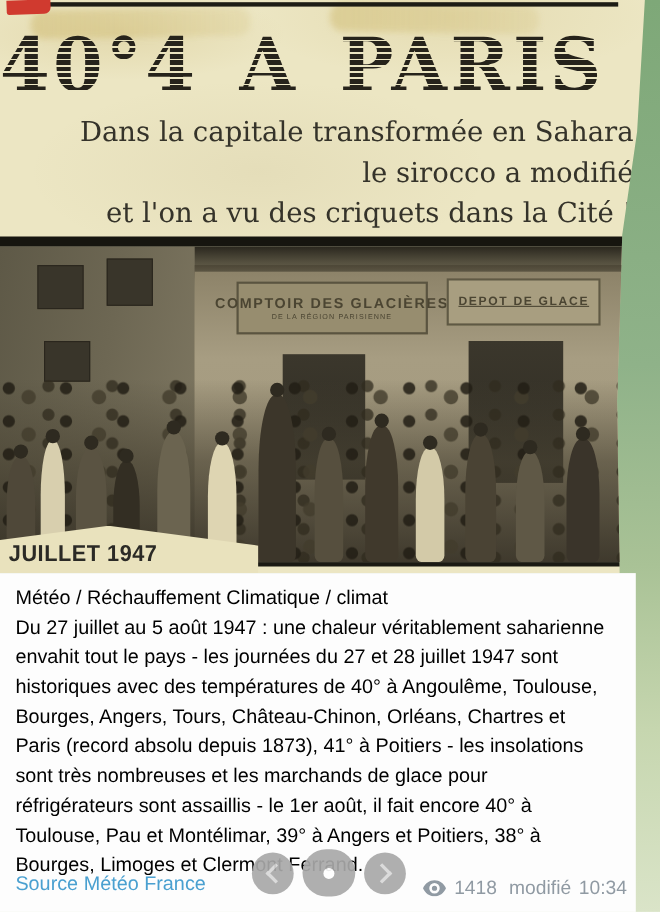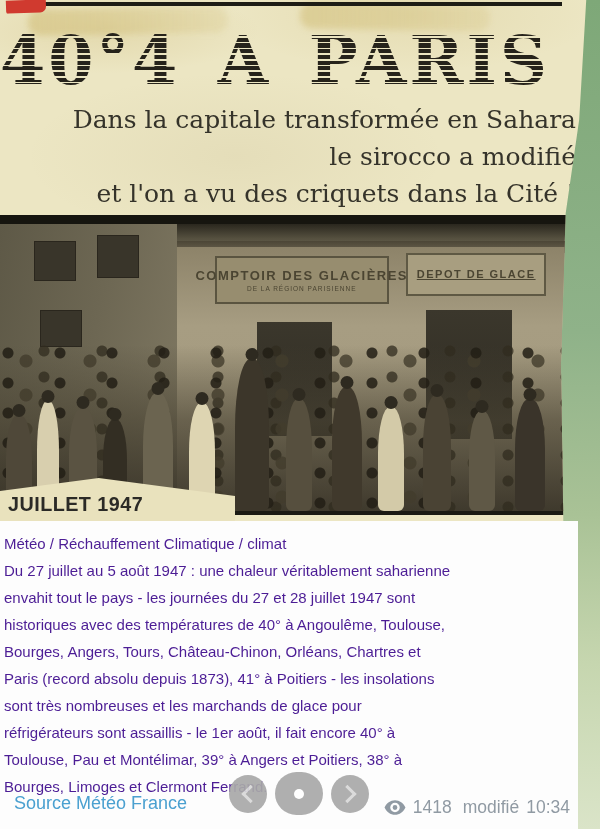--- a/index.html
+++ b/index.html
@@ -91,22 +91,22 @@
   .f12{left:82%;width:26px;height:100px;background:#5f5846;}
   .f13{left:90%;width:30px;height:112px;background:#3a342a;}
 
   .caption-patch{position:absolute;left:0;top:478px;width:235px;height:43px;
     background:#e9e2bd;clip-path:polygon(0 30%,42% 0,100% 42%,100% 100%,0 100%);}
   .photo-caption{position:absolute;left:8px;bottom:5px;font-weight:700;font-size:21px;
     color:#2b2a26;letter-spacing:.5px;transform:scaleX(.94);transform-origin:left;}
 
   
   .panel{position:absolute;left:0;top:521px;width:578px;height:308px;background:#fdfdfd;}
-  .article{position:absolute;left:4px;top:9px;width:556px;color:#4c1d95;
-    font-size:15px;line-height:27px;}
+  .article{position:absolute;left:14px;top:9px;width:556px;color:#000000;
+    font-size:18px;line-height:27px;}
   .article-body{white-space:pre-line;}
   .src-link{position:absolute;left:14px;top:272px;font-size:18px;color:#4aa0d0;
     text-decoration:none;cursor:pointer;}
   .meta{position:absolute;right:8px;top:276px;display:flex;align-items:center;gap:7px;
     color:#909aa3;font-size:17.5px;}
   .meta .views-num{margin-right:4px;}
 
   
   .carousel{position:absolute;left:229px;top:772px;display:flex;align-items:center;gap:8px;}
   .nav-btn{width:38px;height:38px;border-radius:50%;background:#a9a9a9;border:none;

